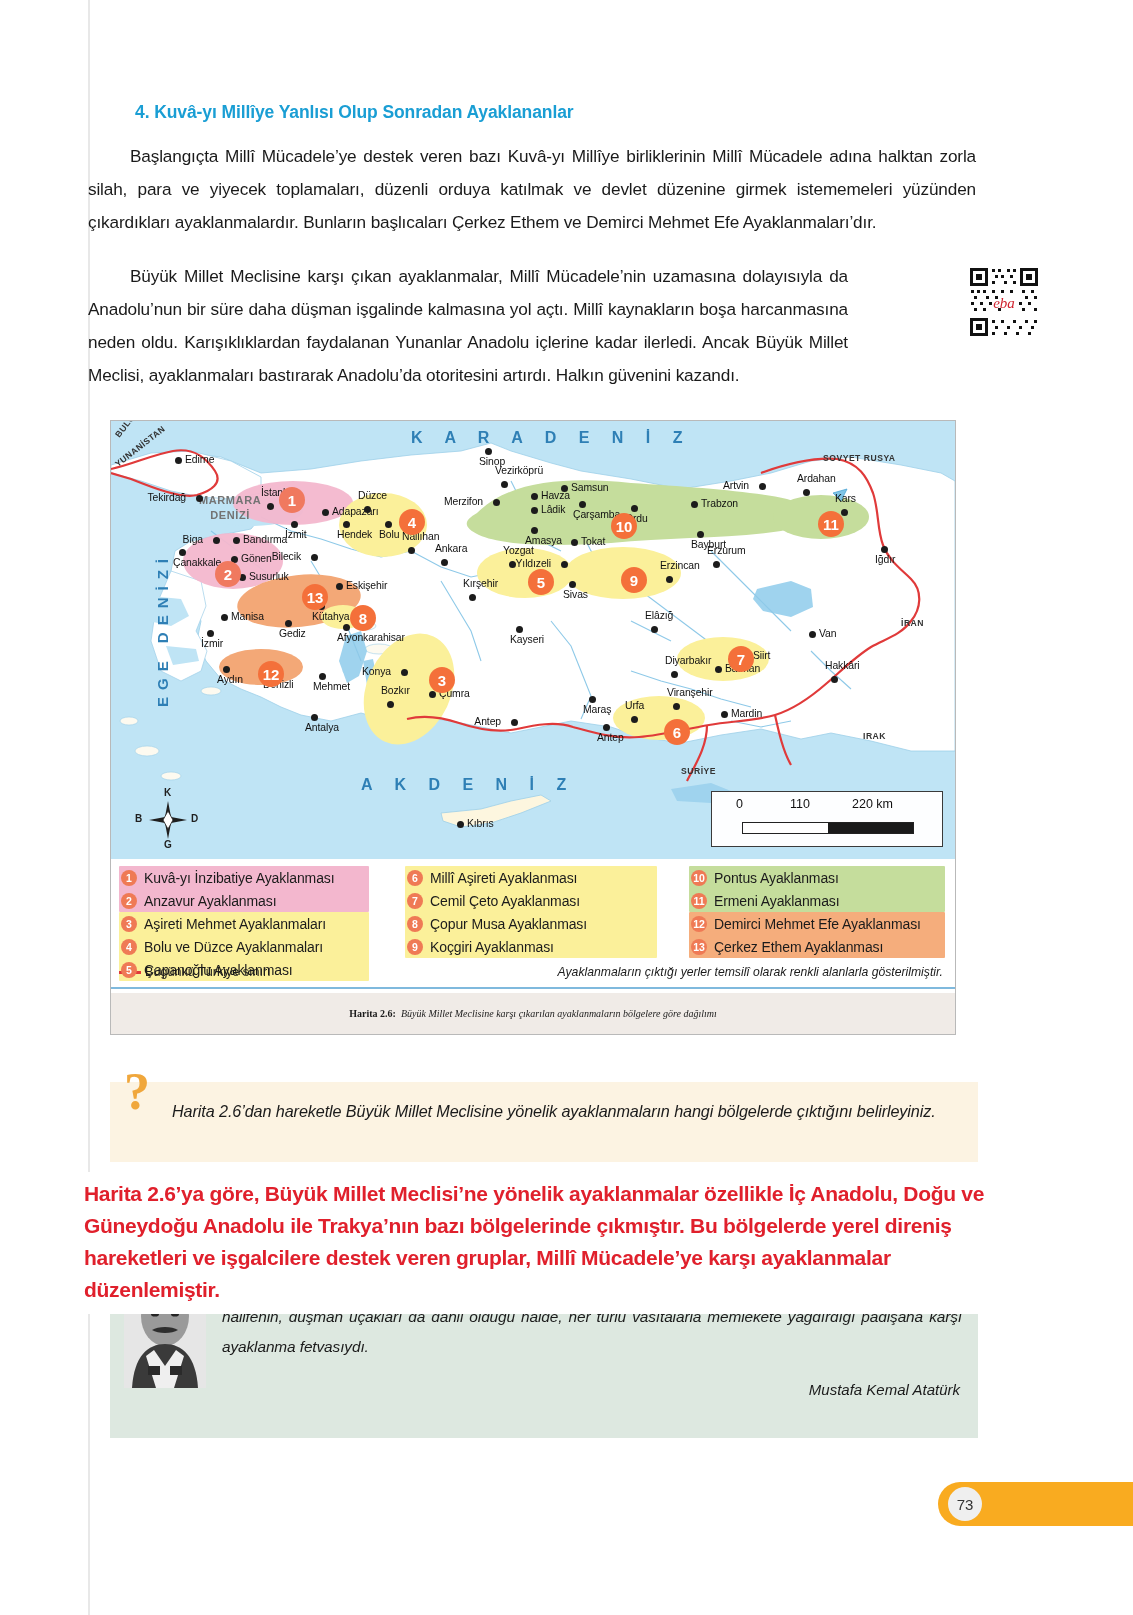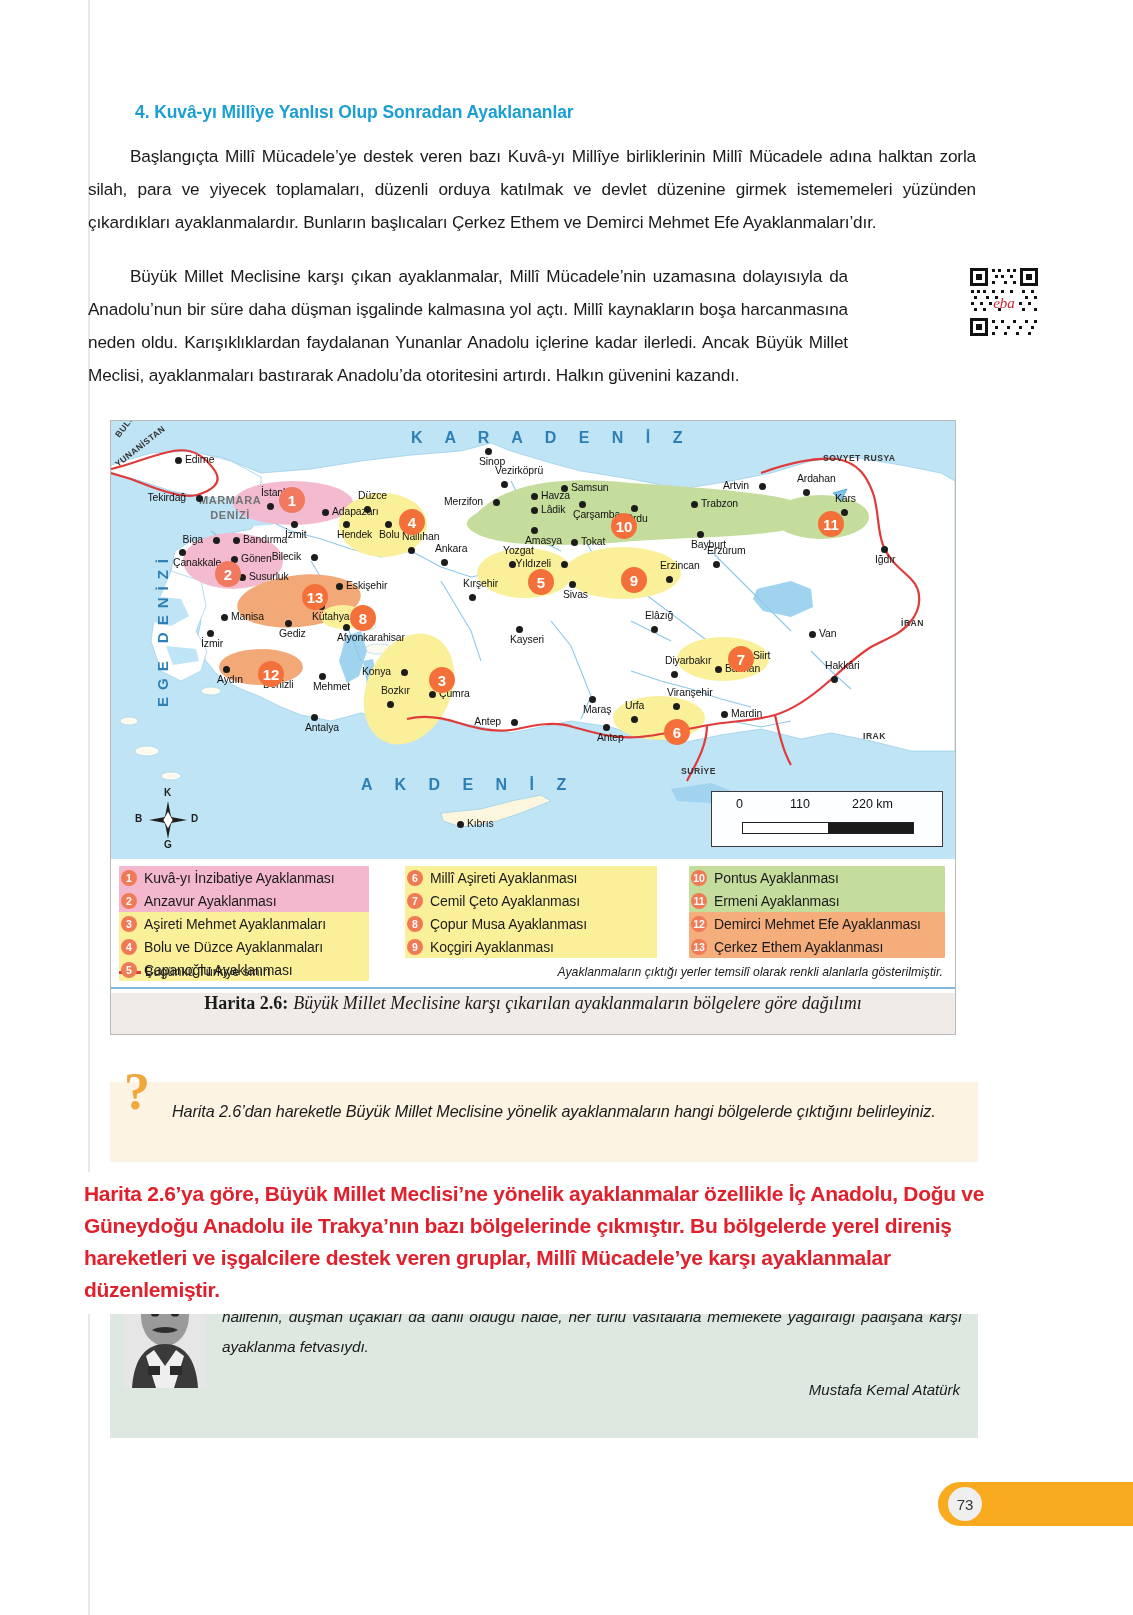--- a/index.html
+++ b/index.html
@@ -153,22 +153,22 @@
     position:absolute; right:4px; top:3px; font-size:12.2px;
     font-style:italic; color:#1b1b1b;
   }
   .legend-rule {
     position:absolute; left:0; top:128px; width:844px; height:2px;
     background:#7fb9dd;
   }
 
   .map-caption {
     position:absolute; left:0; top:572px; width:844px; height:41px;
-    background:#f0ebe7; display:flex; align-items:flex-start; justify-content:center;
-    font-family:"Liberation Serif", serif; font-size:18px; color:#1b1b1b;
+    background:#f0ebe7; display:flex; align-items:center; justify-content:center;
+    font-family:"Liberation Serif", serif; font-size:10px; color:#1b1b1b;
   }
   .map-caption b { font-weight:bold; margin-right:5px; }
   .map-caption i { font-style:italic;font-family:Liberation Serif, serif; }
 
   
   .question-box {
     position:absolute; left:22px; top:1082px; width:868px; height:80px;
     background:#fcf3e2;
   }
   .qmark {

